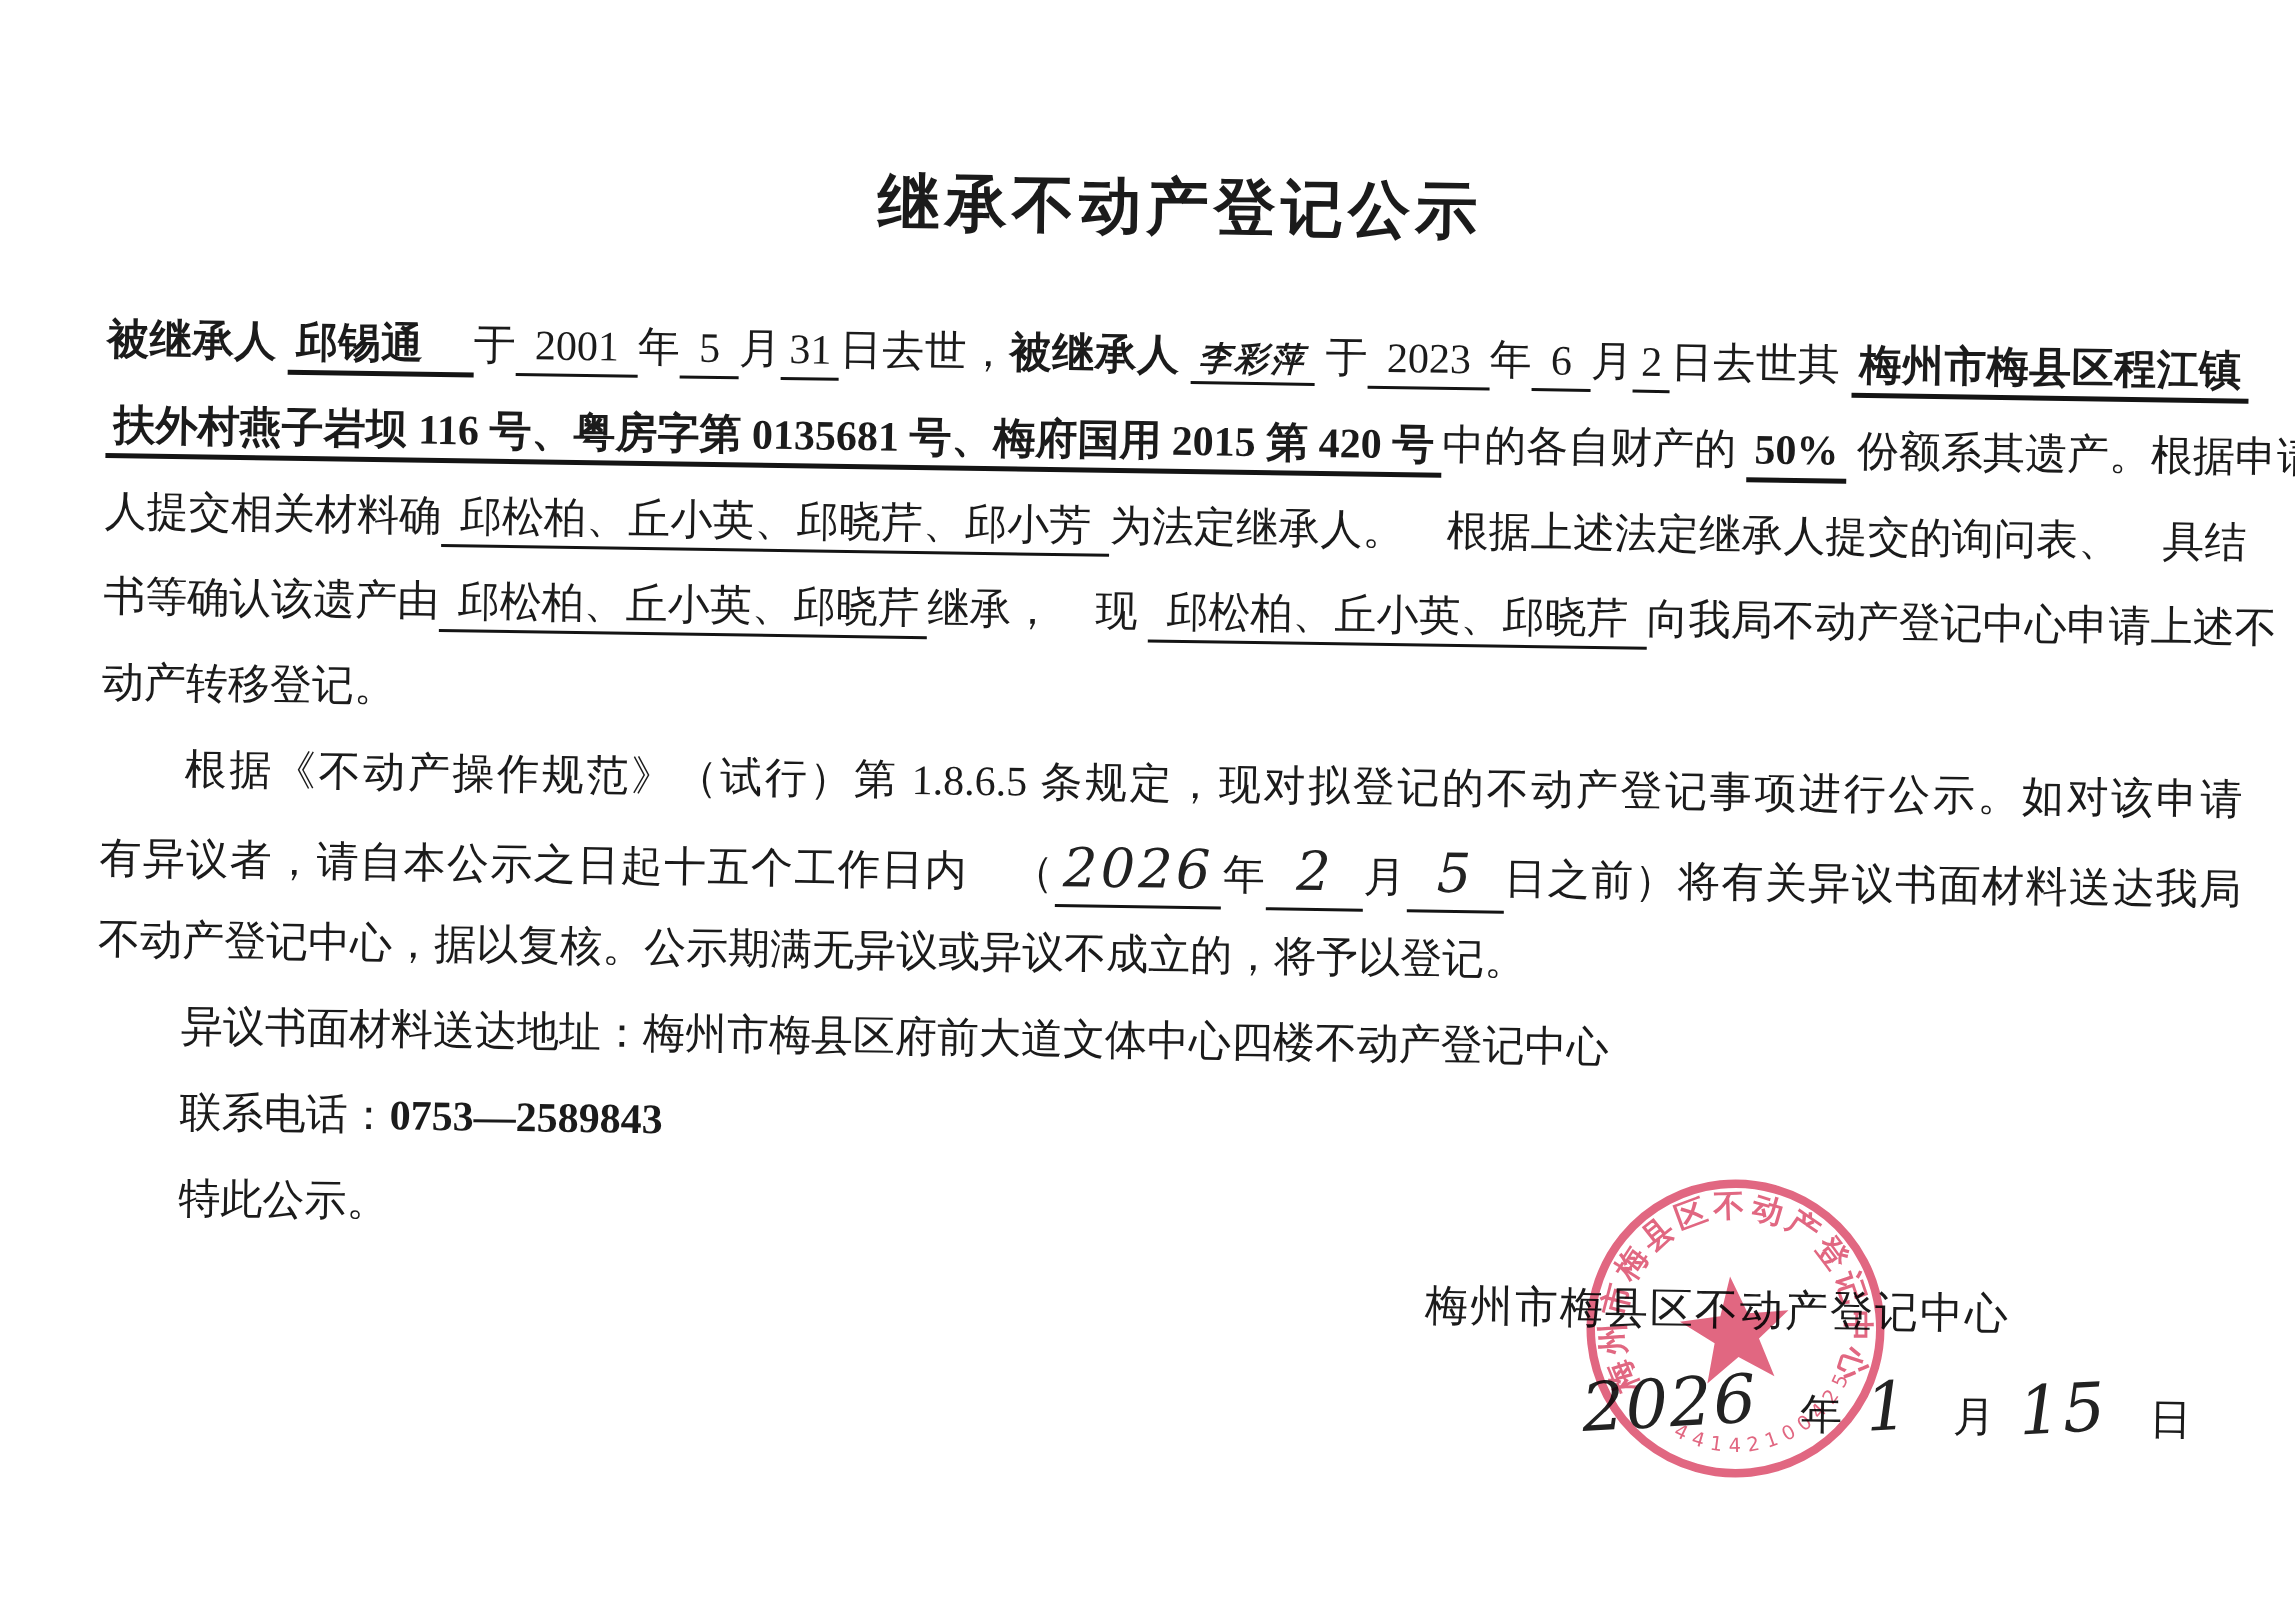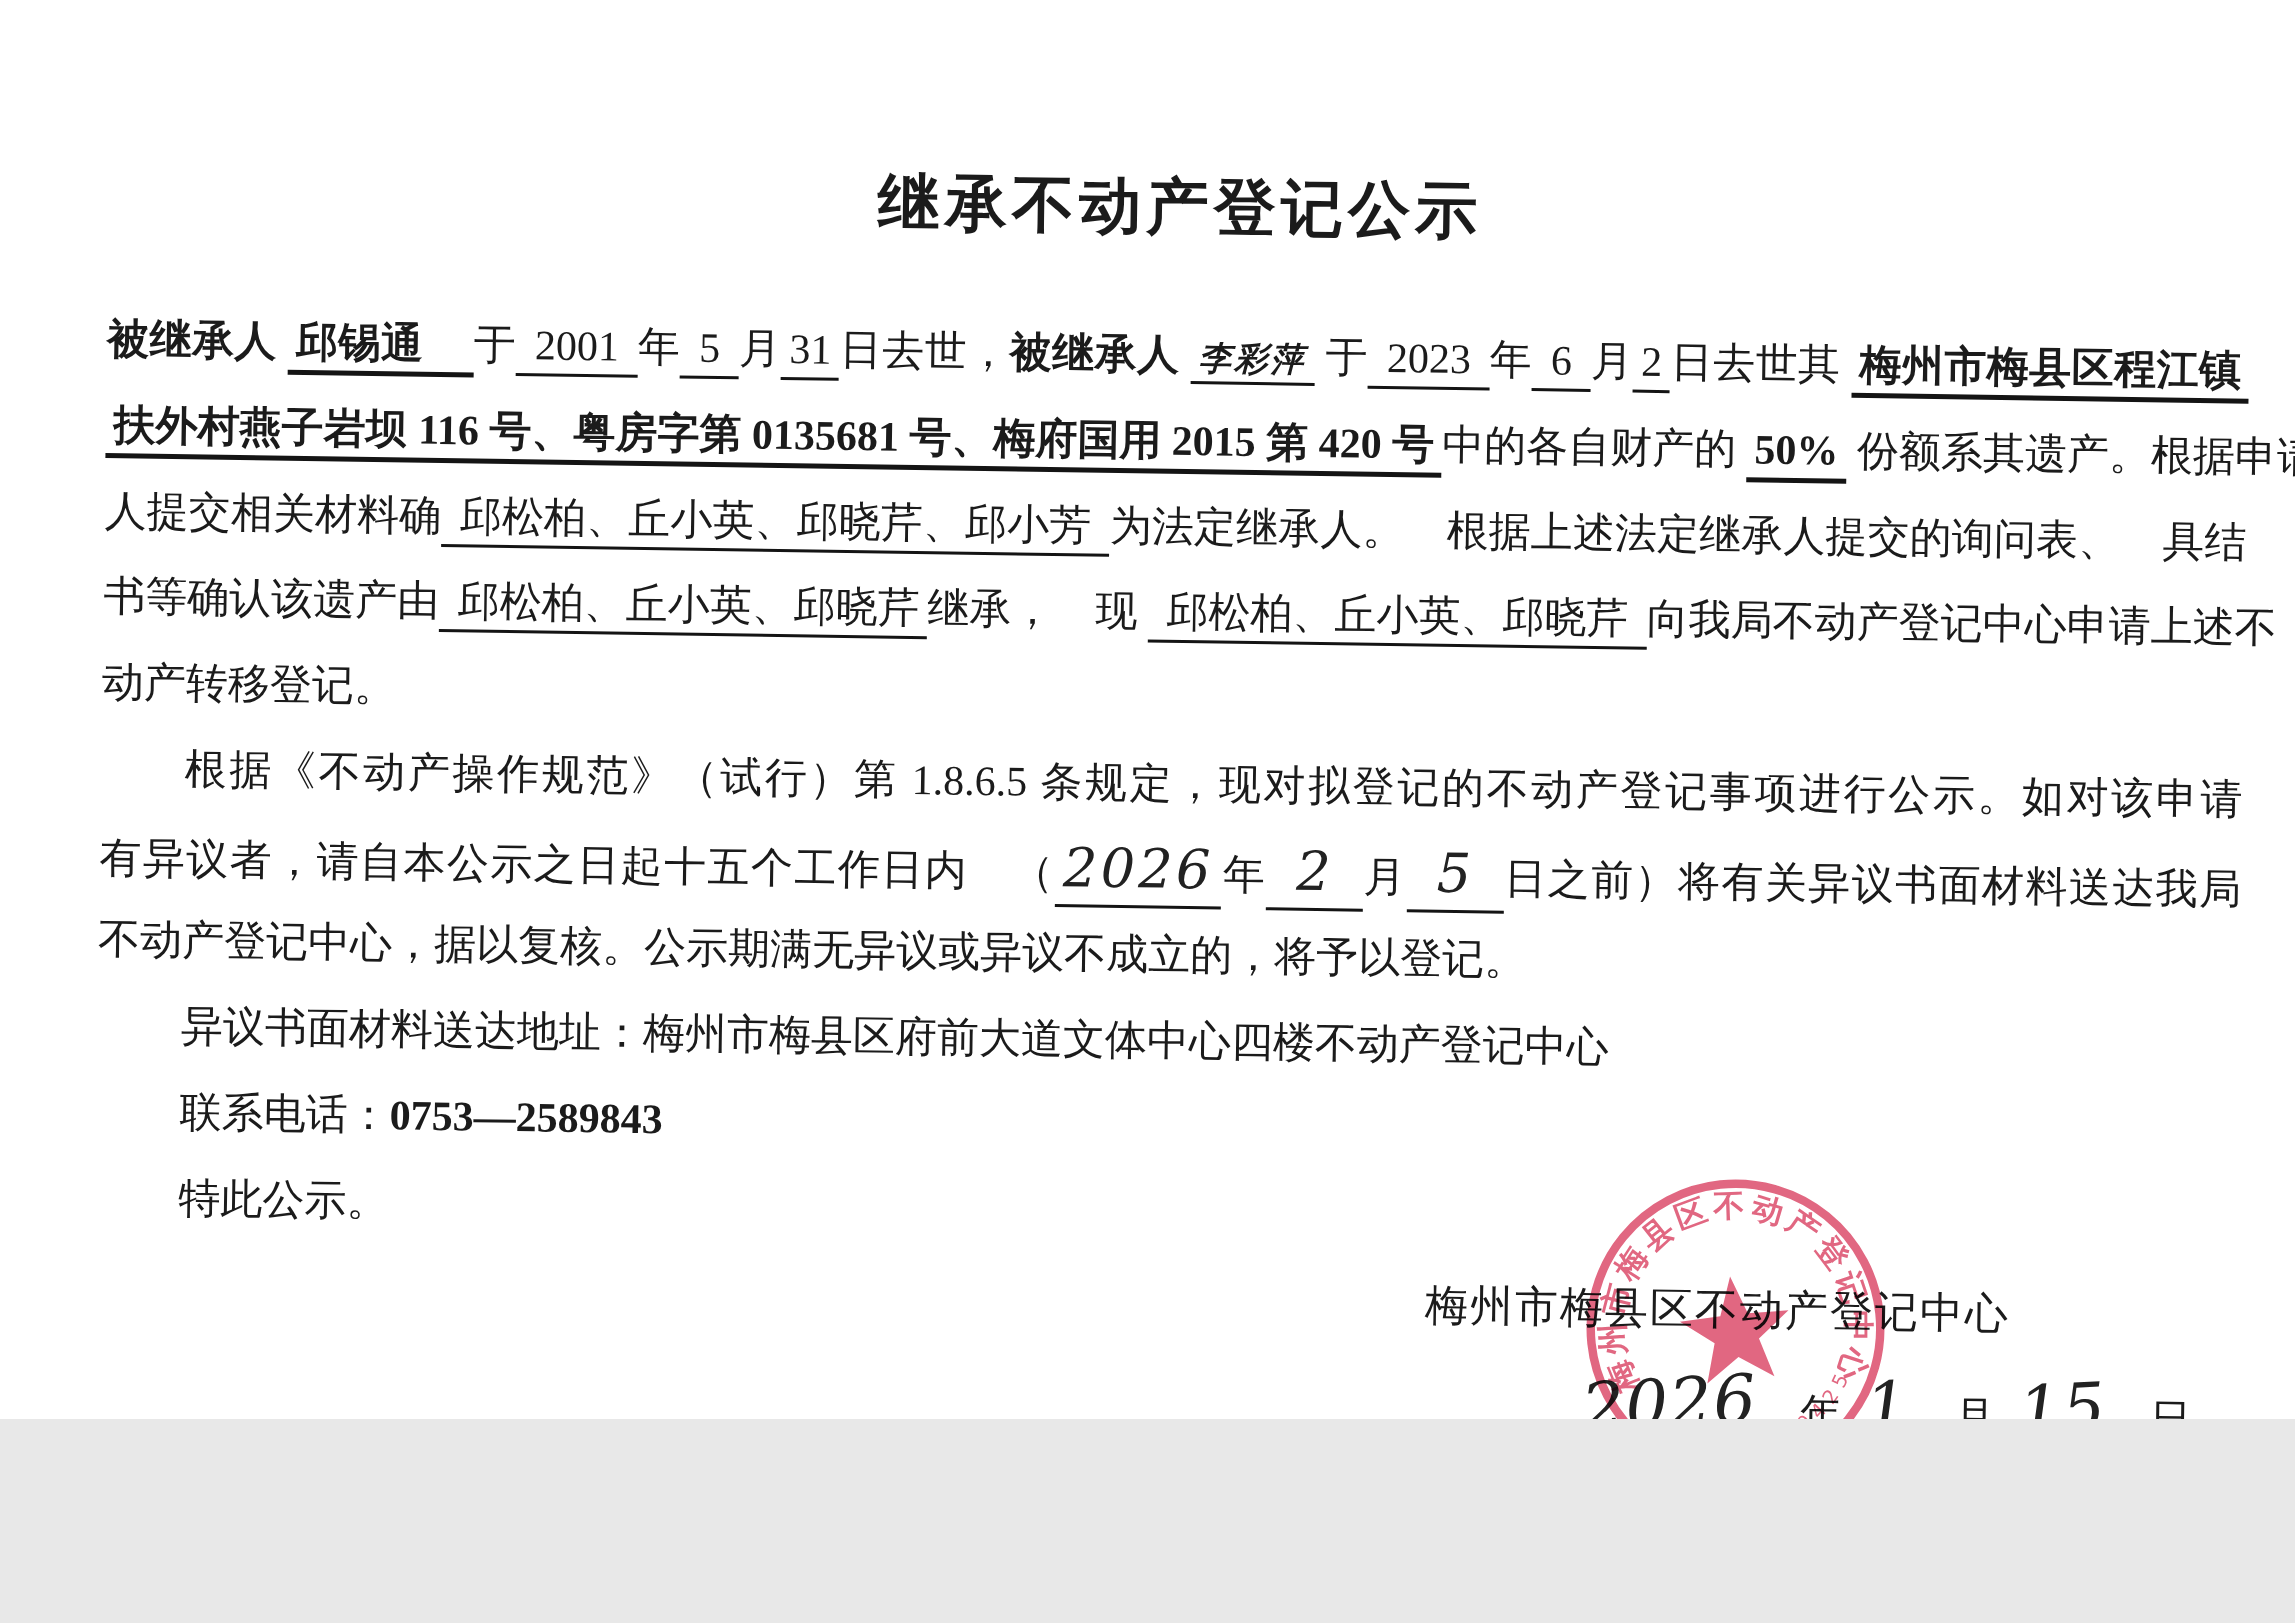--- a/index.html
+++ b/index.html
@@ -1,18 +1,18 @@
 <!DOCTYPE html>
 <html style="font-size:10.5px"><head>
 <meta charset="utf-8">
 <style>
   html,body{margin:0;padding:0;background:#e8e8e8;}
   #page{
     position:relative;
-    width:2295px;height:1419px;
+    width:2295px;height:1623px;
     background:#ffffff;
     overflow:hidden;
     font-family:"Liberation Serif","DejaVu Serif",serif;
     color:#1b1b1b;
   }
   #doc{
     position:absolute;
     left:110px;top:147px;
     width:2142px;height:1388px;
     transform:rotate(0.85deg);

